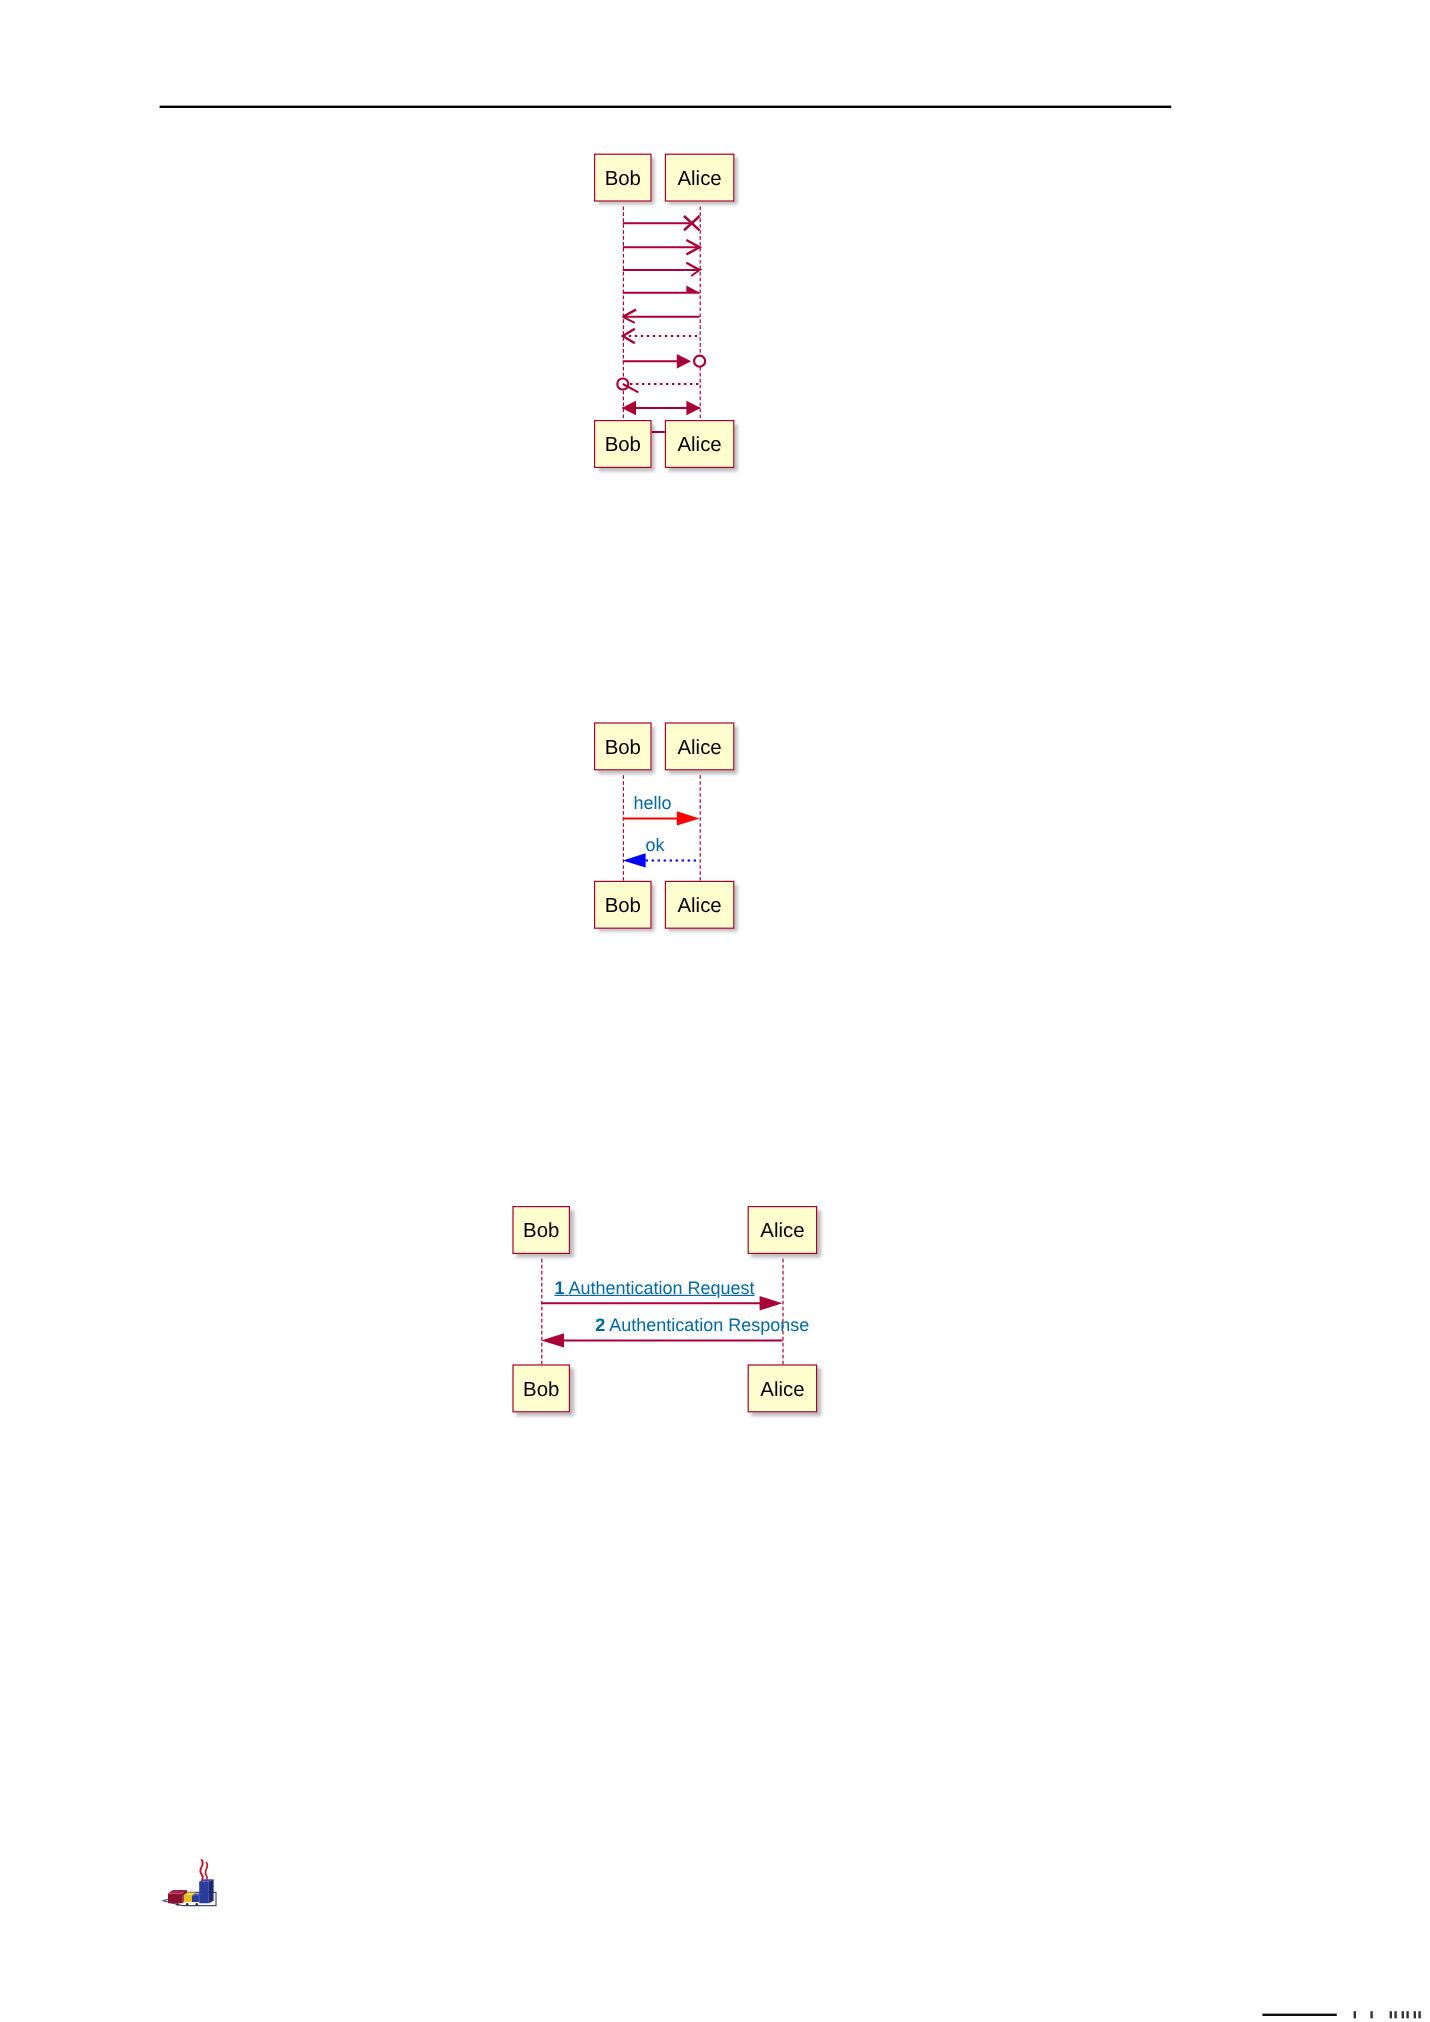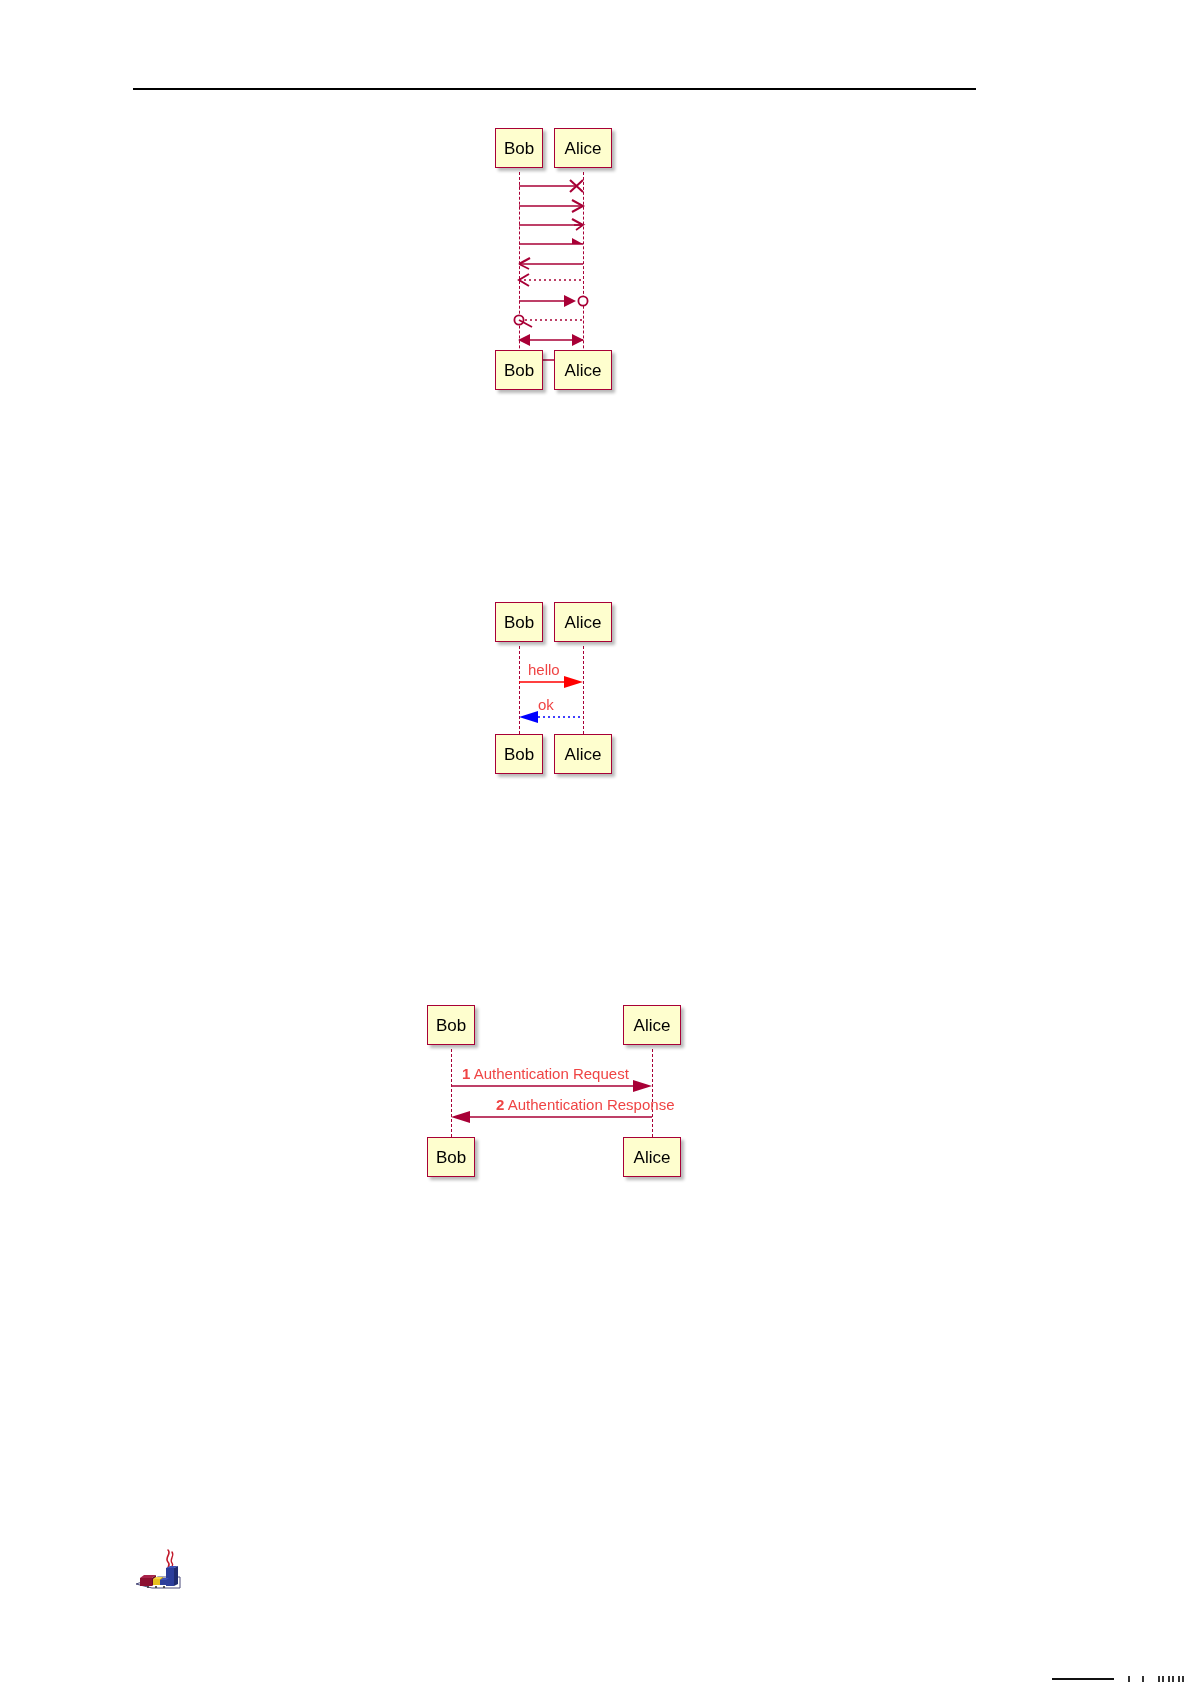--- a/index.html
+++ b/index.html
@@ -55,21 +55,21 @@
   
   .lifeline {
     position: absolute;
     width: 0;
     border-left: 1.6px dashed #A80036;
   }
   
   .msg-label {
     position: absolute;
     white-space: nowrap;
-    color: #ef4444;
+    color: #0369a1;
     line-height: 1;
   }
   .msg-label .seq {
     font-weight: bold;
   }
   .arrow-svg {
     position: absolute;
     overflow: visible;
   }
   
@@ -222,21 +222,21 @@
       <g stroke="#A80036" fill="#A80036" stroke-width="1.7">
 
         <line x1="27" y1="81" x2="219" y2="81"></line>
         <path d="M209,75 L228,81 L209,87 Z" fill="#A80036" stroke="none"></path>
 
         <line x1="36" y1="112" x2="228" y2="112"></line>
         <path d="M46,106 L27,112 L46,118 Z" fill="#A80036" stroke="none"></path>
       </g>
     </svg>
 
-    <div class="msg-label" style="left:38px; top:61px; font-size:15px;">
+    <div class="msg-label" style="left:38px; top:61px; font-size:15px;text-decoration:underline;">
       <span class="seq">1</span>
       <span>Authentication Request</span>
     </div>
     <div class="msg-label" style="left:40px; top:92px; font-size:15px;margin-left:32px;">
       <span class="seq">2</span>
       <span>Authentication Response</span>
     </div>
 
     <div class="participant" style="left:3px; top:0px; width:48px; height:40px; font-size:17px;">
       <span>Bob</span>

